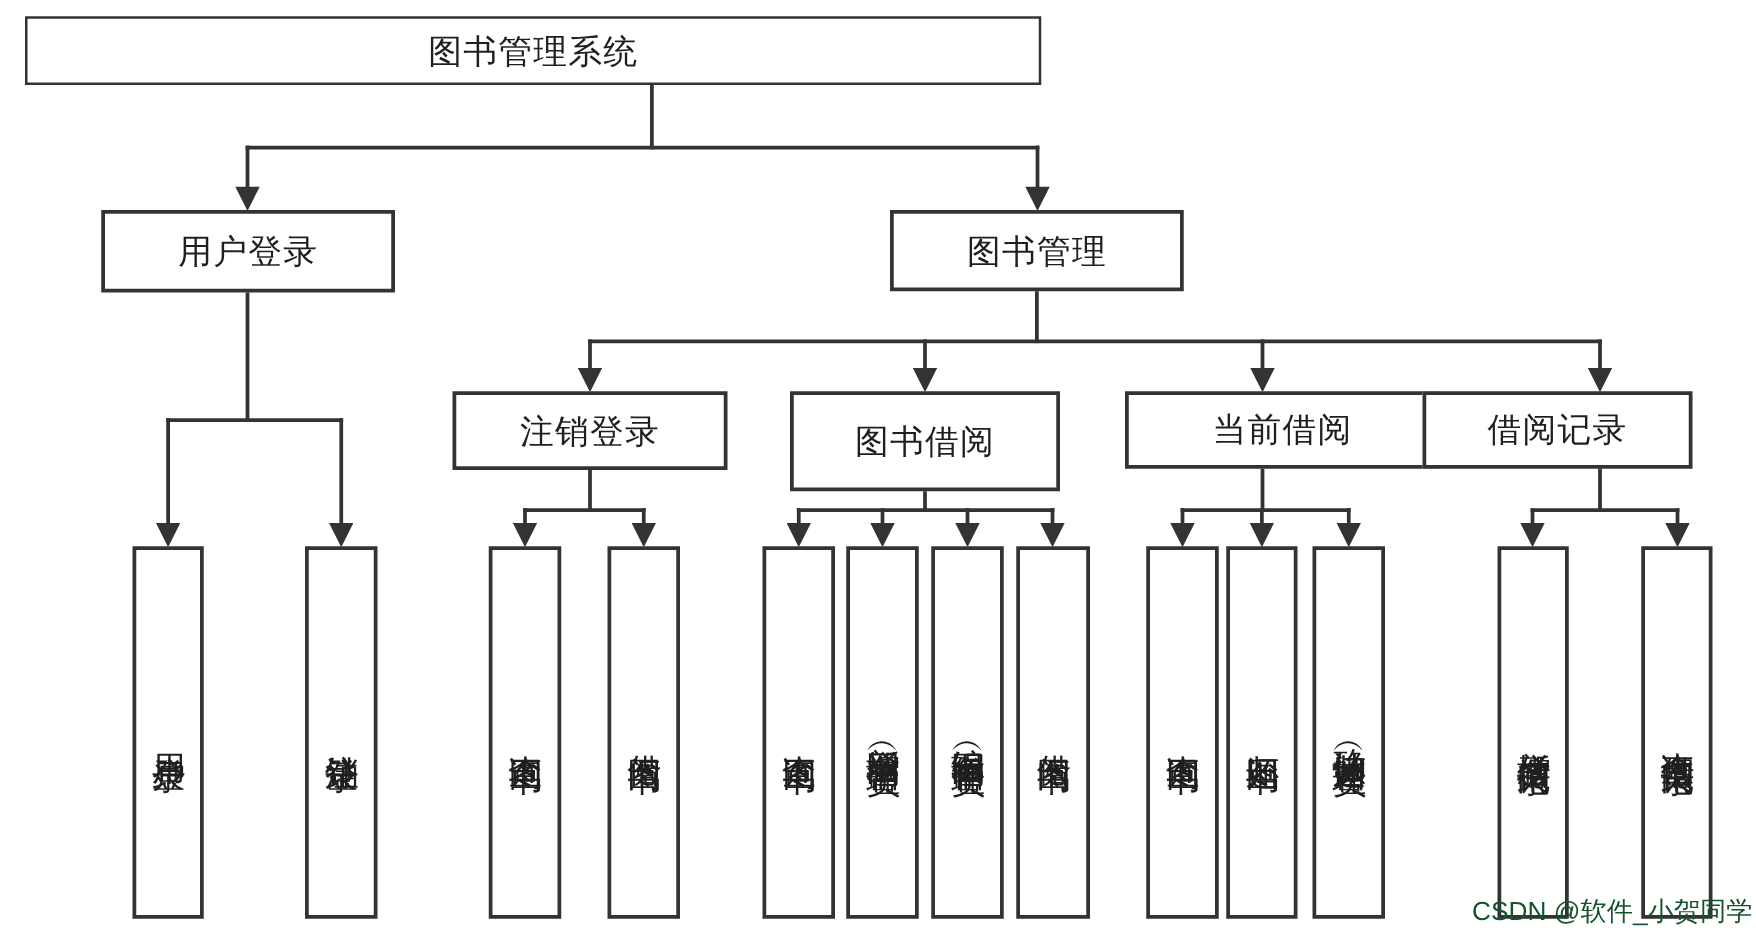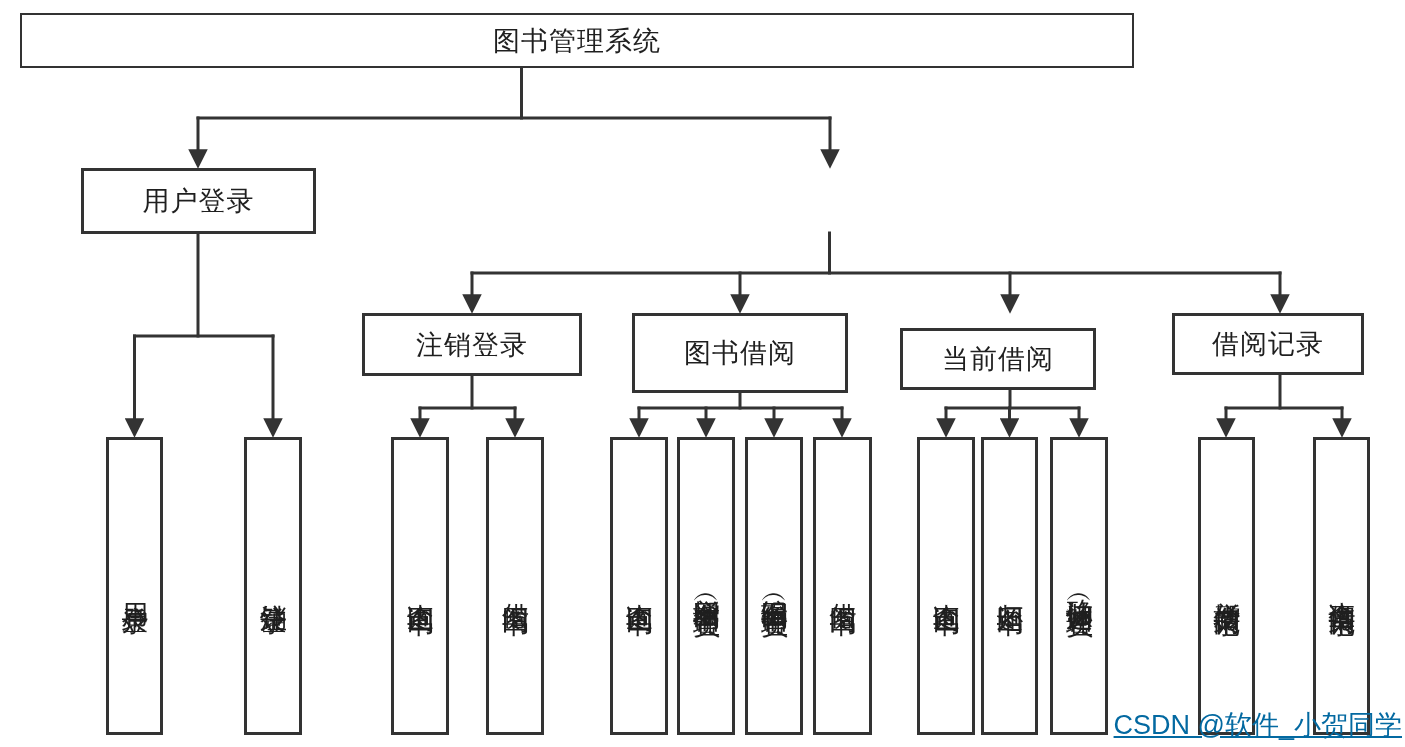--- a/index.html
+++ b/index.html
@@ -46,51 +46,50 @@
     z-index: 2;
   }
   .leaf .vtext {
     writing-mode: vertical-rl;
     text-orientation: mixed;
     letter-spacing: 2px;
     line-height: 1;
     white-space: nowrap;
   }
   
-  .n-root           { left: 20px;  top: 13px;  width: 1114px; height: 55px; }
+  .n-root           { left: 20px;  top: 13px;  width: 813px; height: 55px; }
   .n-user-login     { left: 81px;  top: 168px; width: 235px;  height: 66px; }
   .n-book-mgmt      { left: 712px; top: 168px; width: 235px;  height: 65px; }
   .n-new-book       { left: 362px; top: 313px; width: 220px;  height: 63px; }
   .n-book-borrow    { left: 632px; top: 313px; width: 216px;  height: 80px; }
-  .n-current-borrow { left: 900px; top: 328px; width: 196px;  height: 62px; }
-  .n-borrow-records { left: 1172px;top: 313px; width: 192px;  height: 62px; }
+  .n-current-borrow { left: 900px; top: 313px; width: 252px;  height: 62px; }
+  .n-borrow-records { left: 1138px;top: 313px; width: 216px;  height: 62px; }
 
   .l-a1 { left: 106px;  width: 57px; }
   .l-a2 { left: 244px;  width: 58px; }
   .l-b1 { left: 391px;  width: 58px; }
   .l-b2 { left: 486px;  width: 58px; }
   .l-c1 { left: 610px;  width: 58px; }
   .l-c2 { left: 677px;  width: 58px; }
   .l-c3 { left: 745px;  width: 58px; }
   .l-c4 { left: 813px;  width: 59px; }
   .l-d1 { left: 917px;  width: 58px; }
   .l-d2 { left: 981px;  width: 57px; }
   .l-d3 { left: 1050px; width: 58px; }
   .l-e1 { left: 1198px; width: 57px; }
   .l-e2 { left: 1313px; width: 57px; }
 
   .watermark {
     position: absolute;
     right: 3px;
     bottom: 4px;
-    font-size: 27px;
-    color: #0369a1;
+    font-size: 21px;
+    color: #14532d;
     z-index: 5;
     white-space: nowrap;
-    text-decoration: underline;
   }
 </style>
 </head>
 <body>
 
 <div class="canvas">
 
   <svg class="wires" viewBox="0 0 1405 747" xmlns="http://www.w3.org/2000/svg">
     <defs>
       <marker id="arrow" viewBox="0 0 10 10" refX="7" refY="5" markerWidth="7" markerHeight="6.5" orient="auto-start-reverse">
@@ -141,20 +140,23 @@
     </g>
   </svg>
 
   <div class="node root n-root">
     <span>图书管理系统</span>
   </div>
 
   <div class="node n-user-login">
     <span>用户登录</span>
   </div>
+  <div class="node n-book-mgmt">
+    <span>图书管理</span>
+  </div>
 
   <div class="node n-new-book">
     <span>注销登录</span>
   </div>
   <div class="node n-book-borrow">
     <span>图书借阅</span>
   </div>
   <div class="node n-current-borrow">
     <span>当前借阅</span>
   </div>

